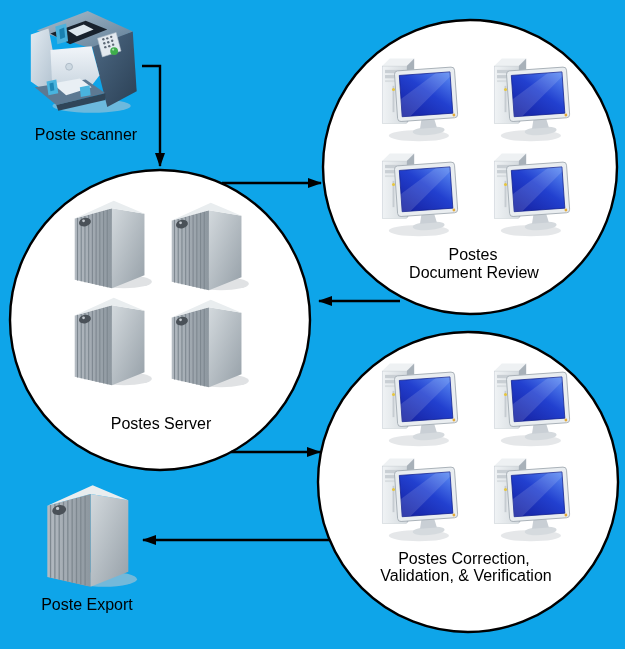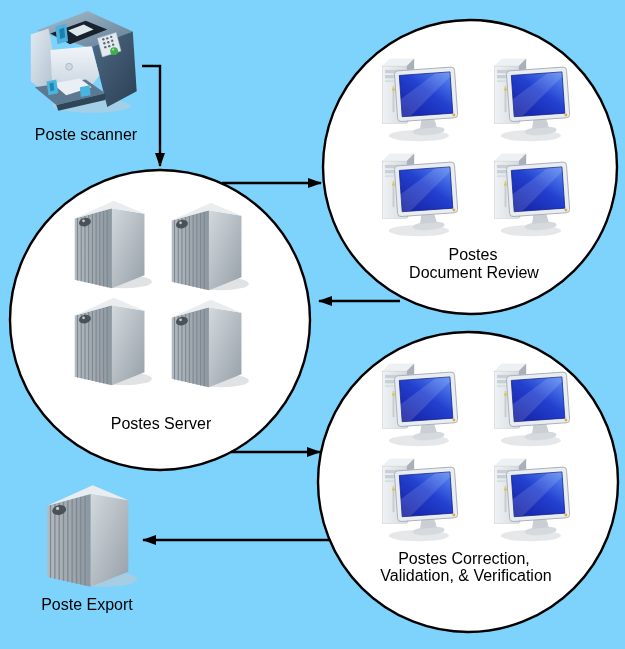--- a/index.html
+++ b/index.html
@@ -1,20 +1,20 @@
 <!DOCTYPE html>
 <html><head>
 <meta charset="utf-8">
 <style>
   html, body { margin: 0; padding: 0; background: #ffffff; }
   #canvas {
     position: relative;
     width: 625px;
     height: 649px;
-    background: #7dd3fc;
+    background: #0ea5e9;
     font-family: "Liberation Sans", sans-serif;
   }
   svg { display: block; }
   text.lbl {
     font-family: "Liberation Sans", sans-serif;
     font-size: 16px;
     fill: #000000;
     text-anchor: middle;
   }
 </style>

